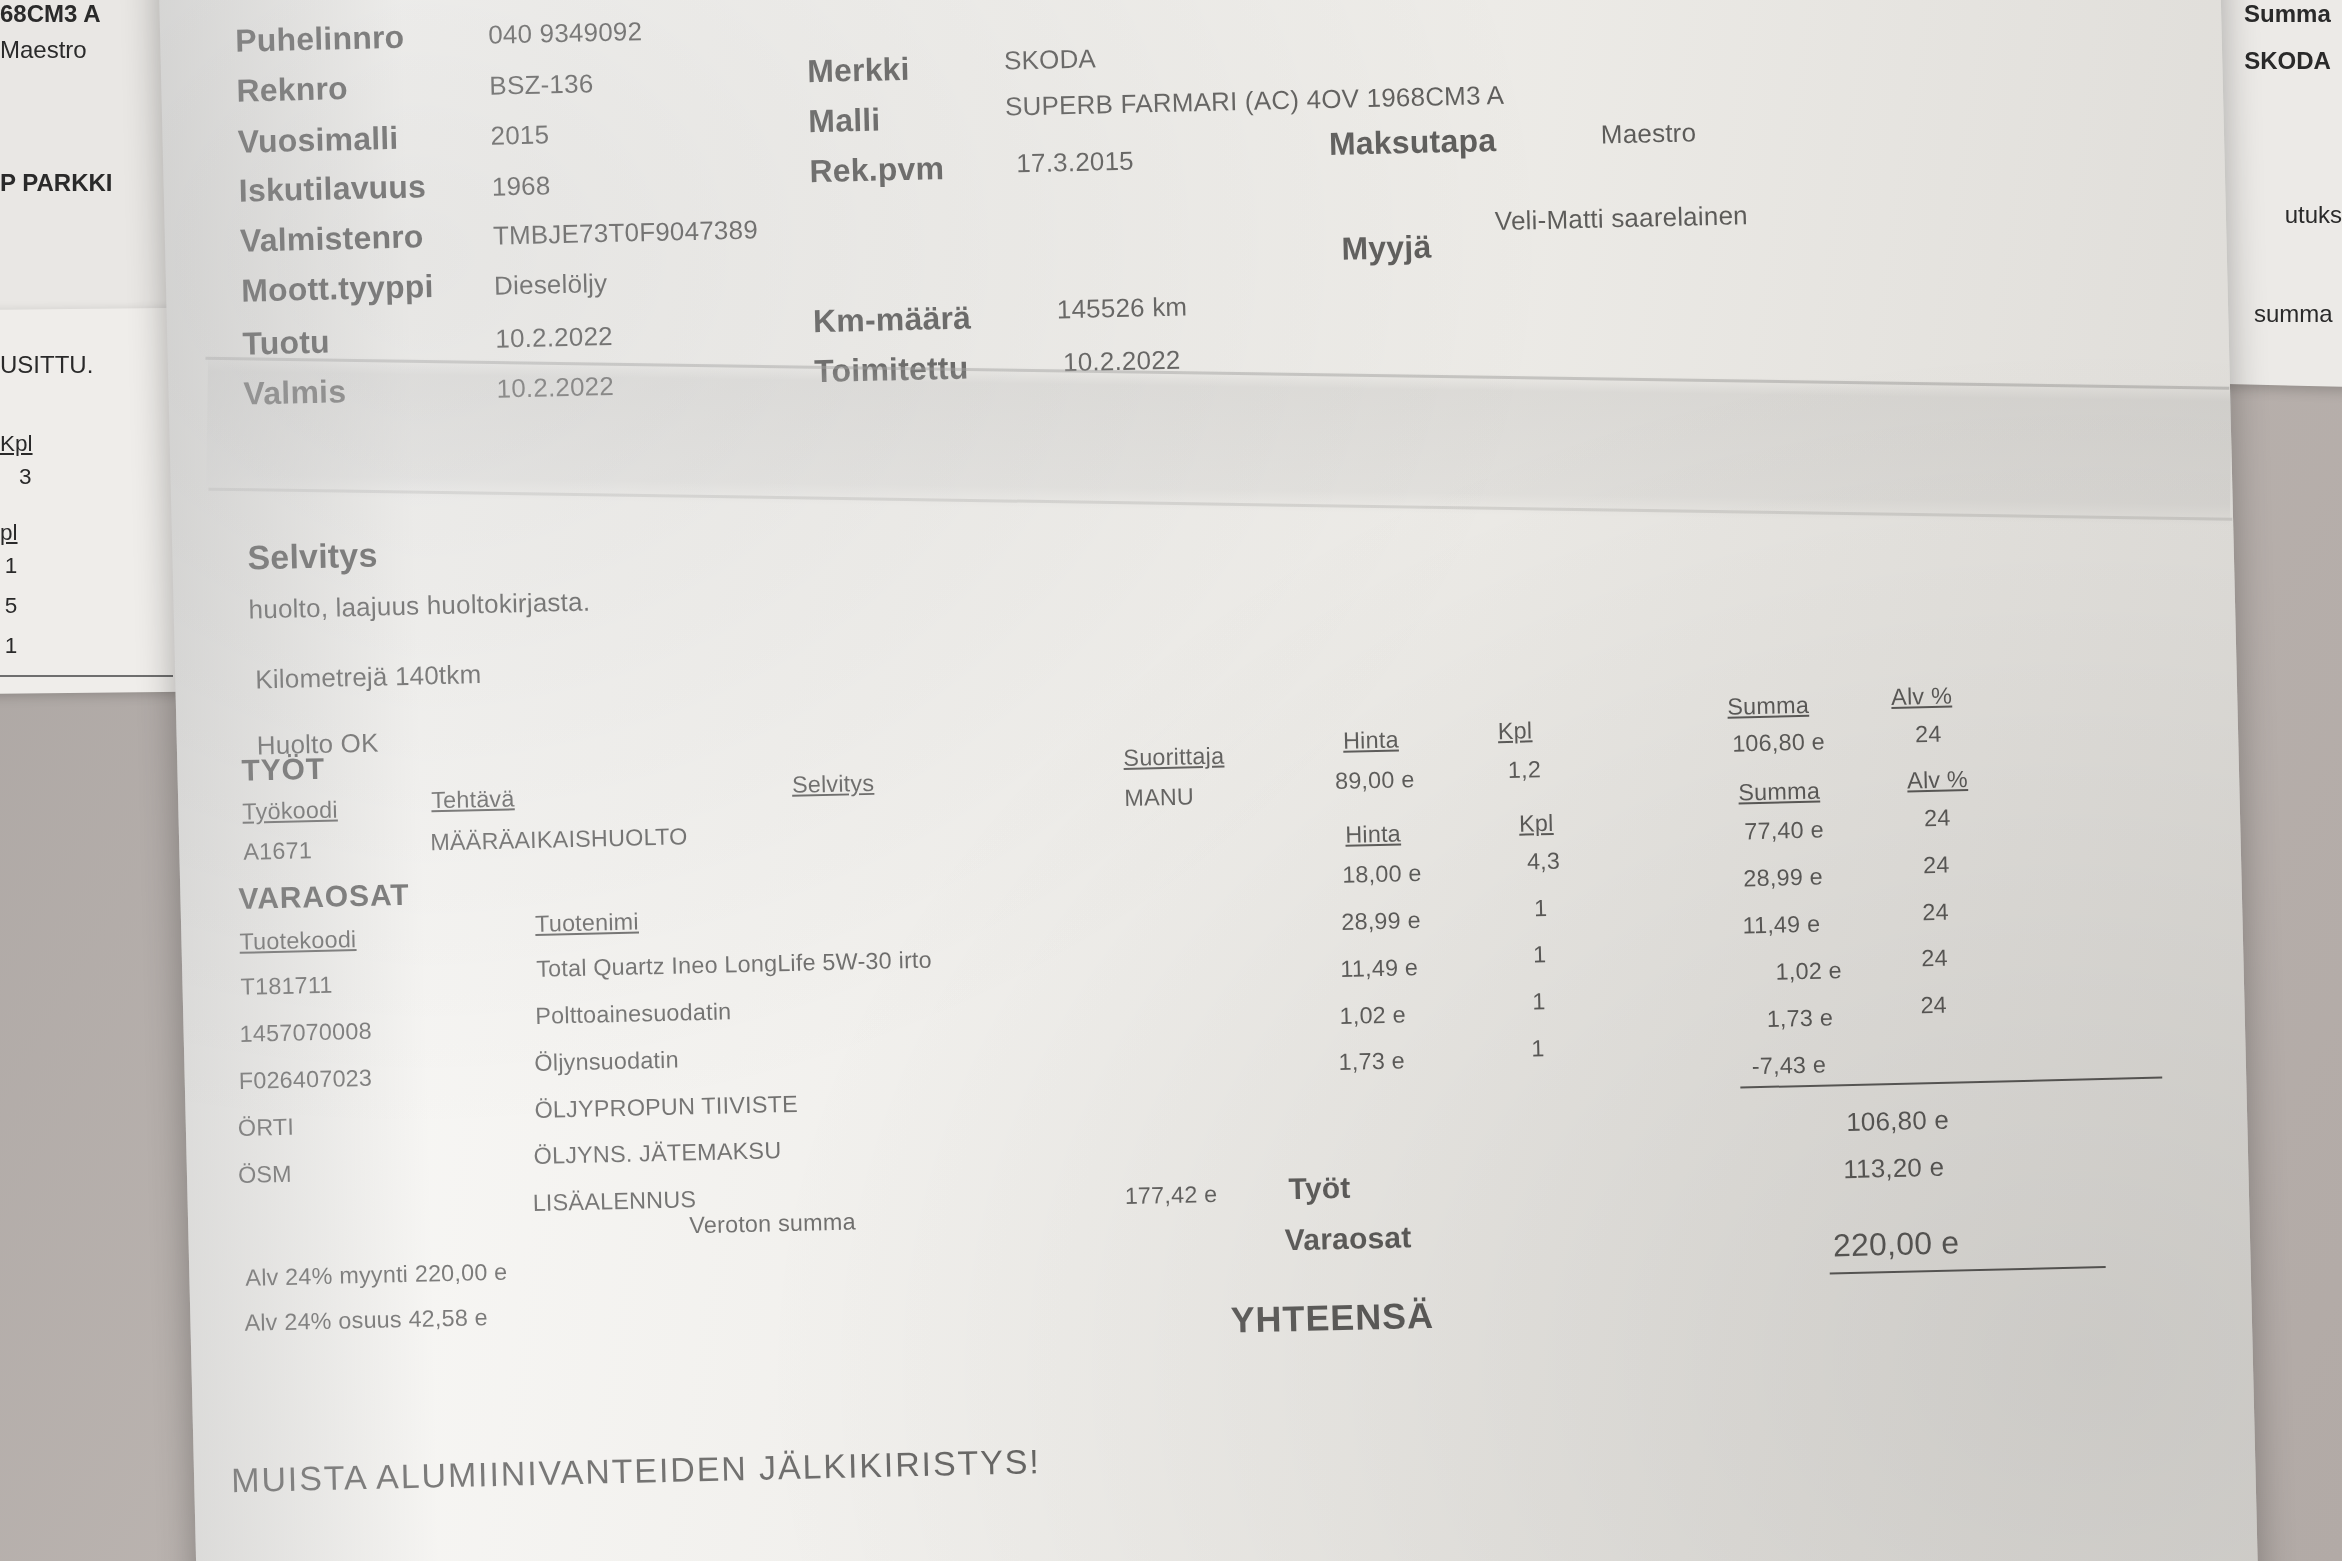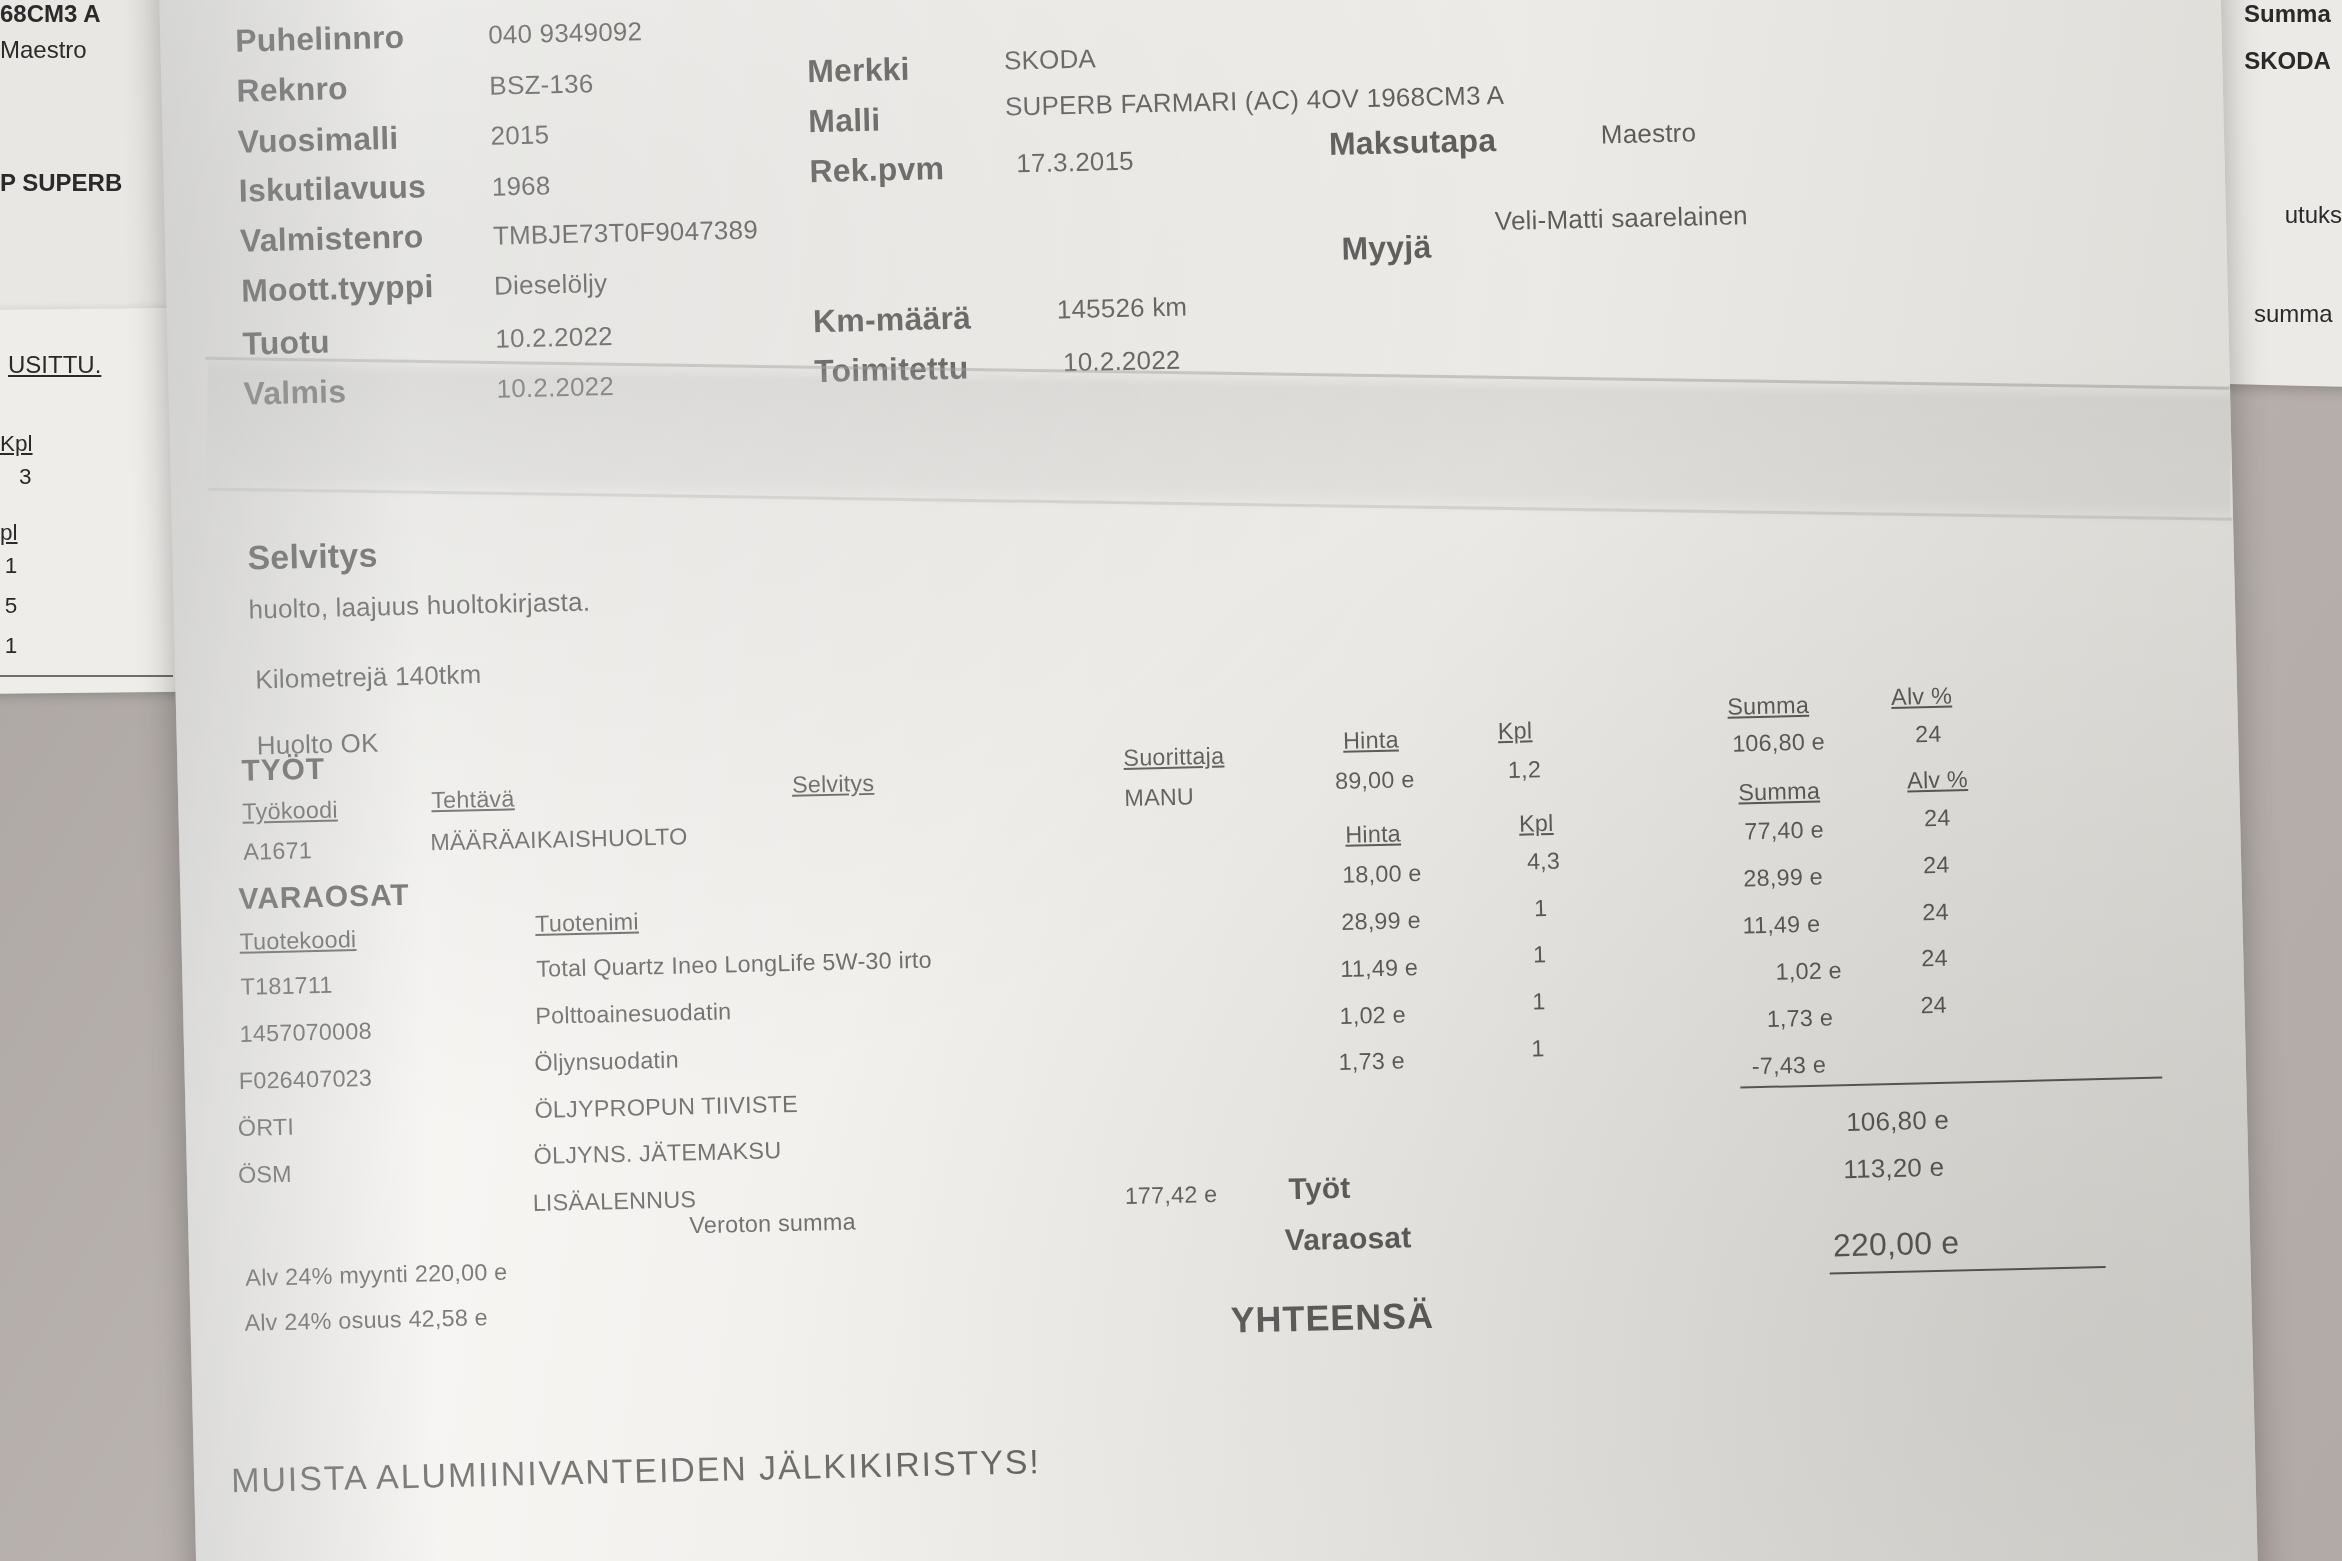--- a/index.html
+++ b/index.html
@@ -145,22 +145,22 @@
 <body>
 
 <div id="scene">
 
   <div class="sheet-bg-left"></div>
   <div class="sheet-bg-left2"></div>
   <div class="sheet-bg-right"></div>
 
   <span class="bg-text b" style="left:0px; top:0px;">68CM3 A</span>
   <span class="bg-text" style="left:0px; top:36px;">Maestro</span>
-  <span class="bg-text b" style="left:0px; top:169px;">P SUPERB</span>
-  <span class="bg-text" style="left:8px; top:351px;text-decoration:underline;">USITTU.</span>
+  <span class="bg-text b" style="left:0px; top:169px;">P PARKKI</span>
+  <span class="bg-text" style="left:0px; top:351px;">USITTU.</span>
 
   <span class="bg-text u" style="left:0px; top:431px; font-size:22.5px;">Kpl</span>
   <span class="bg-text u" style="left:192px; top:426px; font-size:22.5px;">S</span>
   <span class="bg-text" style="left:19px; top:464px; font-size:22.5px;">3</span>
   <span class="bg-text" style="left:187px; top:459px; font-size:22.5px;">26</span>
 
   <span class="bg-text u" style="left:0px; top:520px; font-size:22.5px;">pl</span>
   <span class="bg-text u" style="left:187px; top:515px; font-size:22.5px;">Sun</span>
   <span class="bg-text" style="left:4.7px; top:553px; font-size:22.5px;">1</span>
   <span class="bg-text" style="left:183px; top:548px; font-size:22.5px;">209</span>

